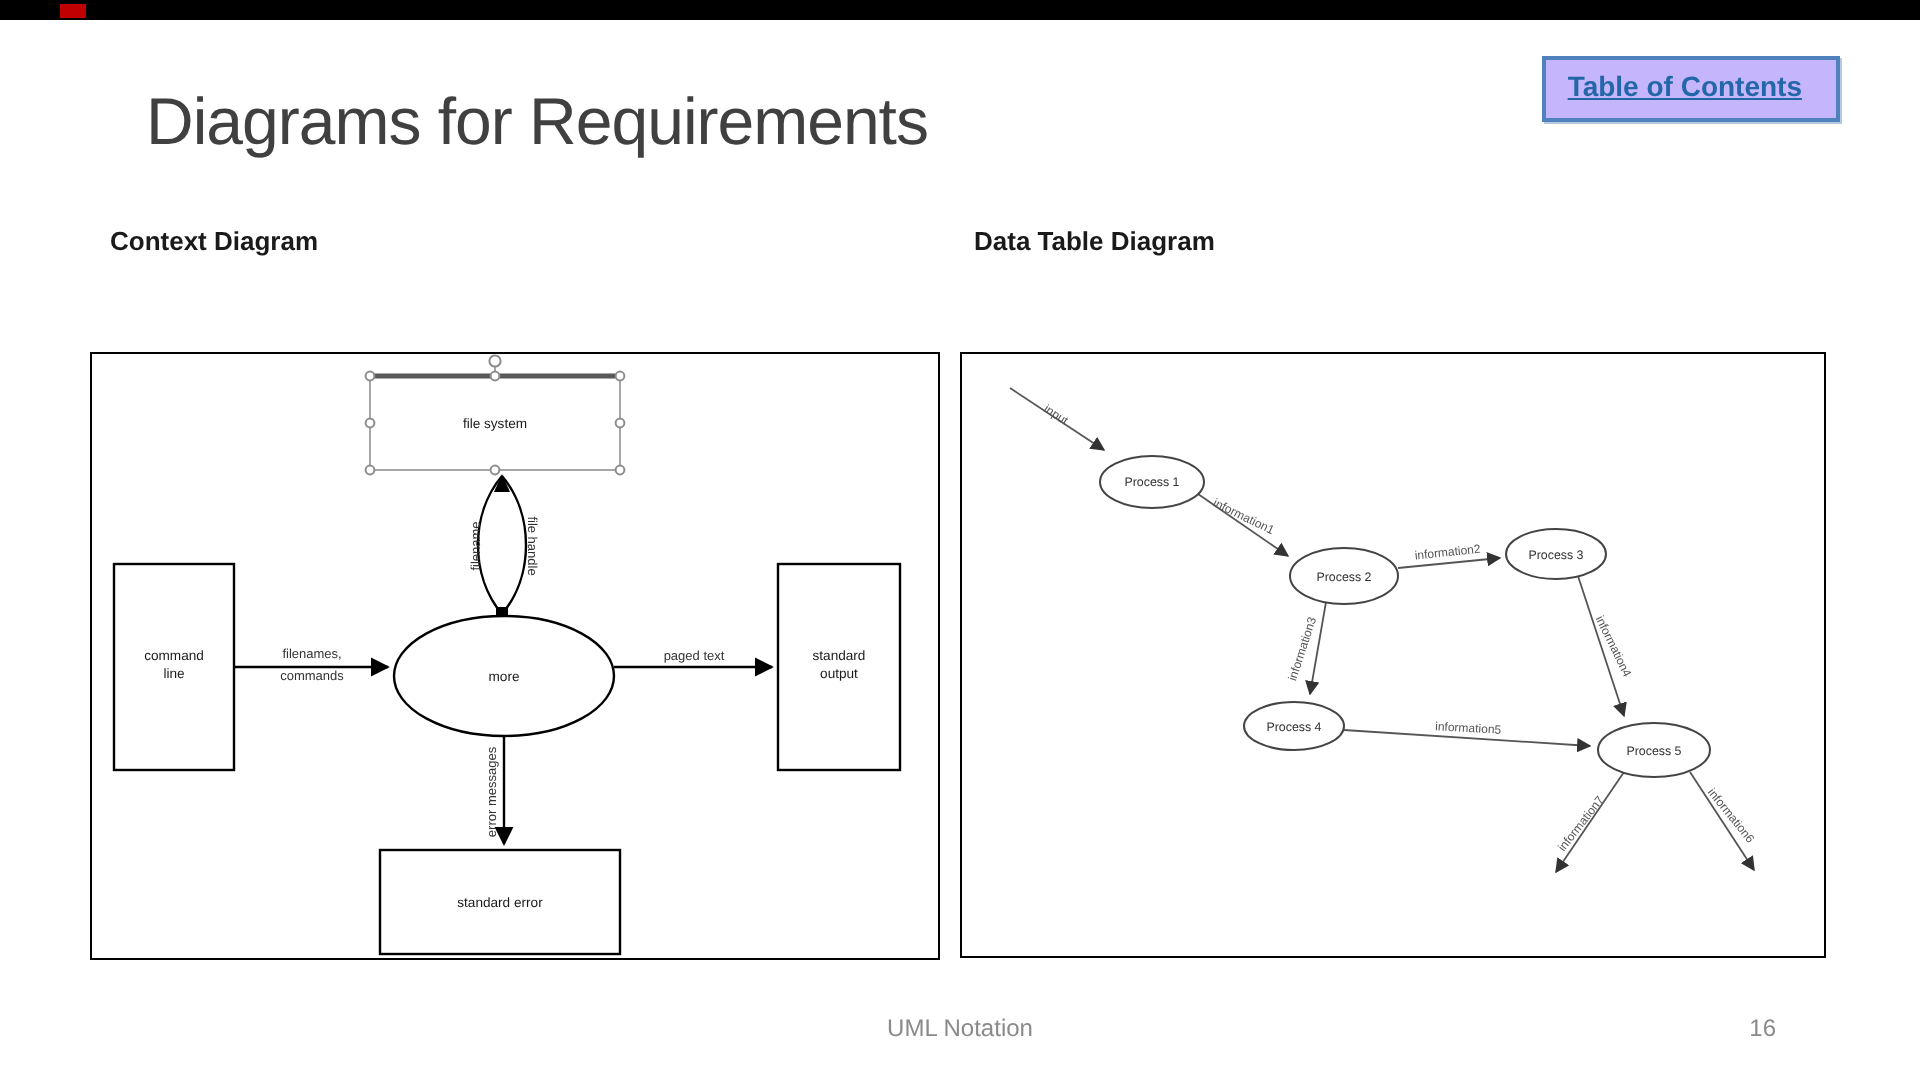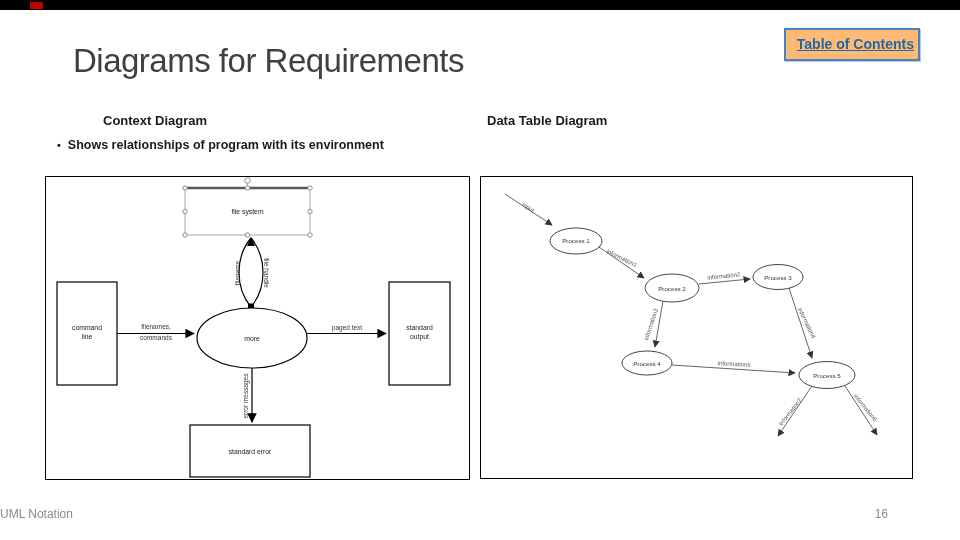--- a/index.html
+++ b/index.html
@@ -2,61 +2,58 @@
 <html><head>
 <meta charset="utf-8">
 <style>
   html,body{margin:0;padding:0;background:#fff;}
   .slide{position:relative;width:960px;height:540px;background:#ffffff;overflow:hidden;
          font-family:"Liberation Sans",sans-serif;}
   .top-bar{position:absolute;left:0;top:0;width:960px;height:10px;background:#000;}
   .red-mark{position:absolute;left:30px;top:2px;width:13px;height:7px;background:#c00000;}
   .title{position:absolute;left:73px;top:42px;margin:0;font-size:33px;font-weight:400;
          color:#404040;letter-spacing:-0.5px;}
-  .toc-btn{position:absolute;right:40px;top:28px;display:block;padding:5px 4px 6px 11px;
-           background:#fdba74;border:2px solid #4f81bd;box-shadow:1px 1px 0 #b7c9e1;
+  .toc-btn{position:absolute;right:40px;top:28px;display:block;padding:5px 17px 6px 11px;
+           background:#c4b5fd;border:2px solid #4f81bd;box-shadow:1px 1px 0 #b7c9e1;
            text-decoration:none;cursor:pointer;}
   .toc-btn span{color:#2467a9;font-size:14px;font-weight:600;text-decoration:underline;}
   .section-head{position:absolute;top:113px;margin:0;font-size:13px;font-weight:700;color:#1a1a1a;}
-  .section-head.left{left:55px;margin-left:48px;} .section-head.right{left:487px;}
+  .section-head.left{left:55px;} .section-head.right{left:487px;}
   .bullet-row{position:absolute;top:138px;font-size:12.5px;font-weight:700;color:#1a1a1a;}
   .bullet-row.left{left:57px;} .bullet-row.right{left:489px;}
   .bullet-char{margin-right:7px;font-size:11px;}
   .panel{position:absolute;top:176px;background:#fff;border:1px solid #000;}
   .panel.left{left:45px;width:423px;height:302px;}
   .panel.right{left:480px;width:431px;height:301px;}
   .panel svg{display:block;width:100%;height:100%;}
   svg text{font-family:"Liberation Sans",sans-serif;}
   .ctx-label{font-size:6.8px;fill:#1a1a1a;}
   .ctx-edge-label{font-size:6.5px;fill:#333;}
   .dfd-node-label{font-size:6.2px;fill:#333;}
   .dfd-edge-label{font-size:6px;fill:#555;}
-  .footer-text{position:absolute;left:0;right:0;top:507px;text-align:left;
+  .footer-text{position:absolute;left:0;right:0;top:507px;text-align:center;
                font-size:12px;color:#8a8a8a;}
   .page-number{position:absolute;right:72px;top:507px;font-size:12px;color:#8a8a8a;margin-left:40px;}
 </style>
 </head>
 <body>
 
 <div class="slide">
 
   <div class="top-bar">
     <div class="red-mark"></div>
   </div>
 
   <h1 class="title">Diagrams for Requirements</h1>
 
   <a class="toc-btn">
     <span>Table of Contents</span>
   </a>
 
   <h2 class="section-head left">Context Diagram</h2>
-  <div class="bullet-row left">
-    <span class="bullet-char">•</span><span>Shows relationships of program with its environment</span>
-  </div>
 
   <h2 class="section-head right">Data Table Diagram</h2>
 
   <div class="panel left">
     <svg viewBox="0 0 423 302">
       <defs>
         <marker id="ac" viewBox="0 0 10 10" refX="9" refY="5" markerWidth="8" markerHeight="8" orient="auto-start-reverse">
           <path d="M0,0 L10,5 L0,10 z" fill="#000"></path>
         </marker>
       </defs>

